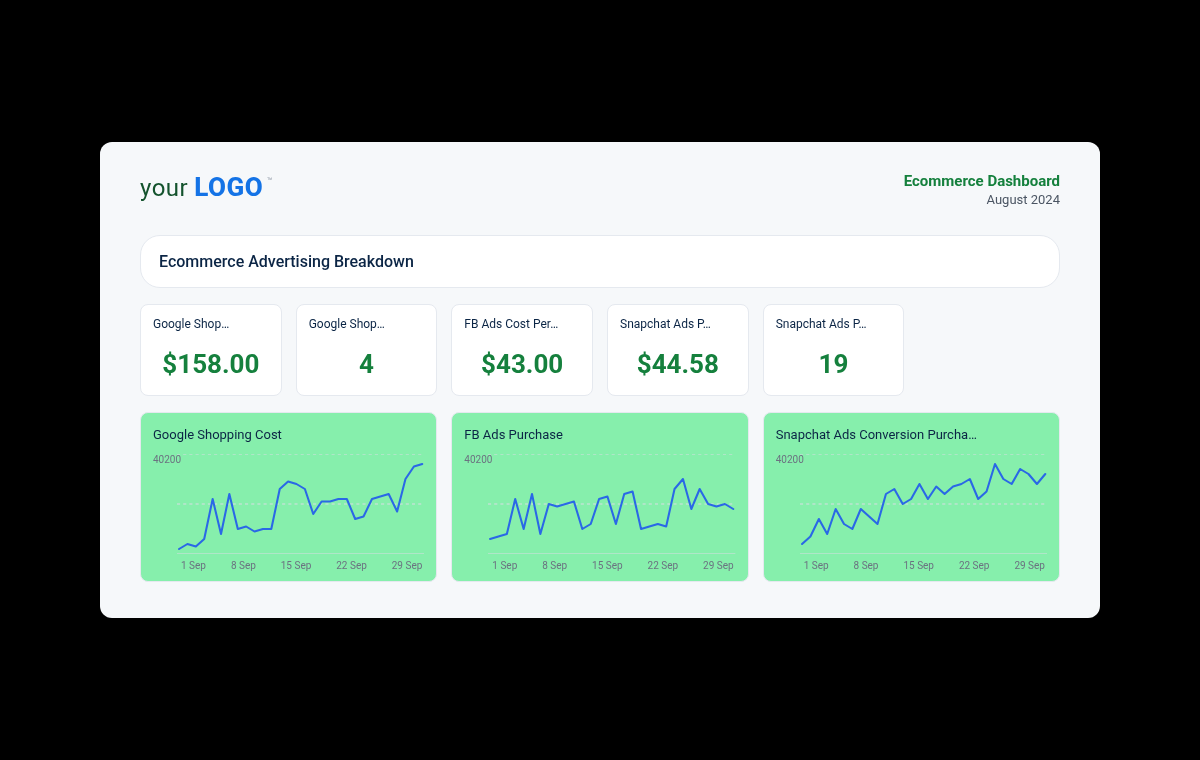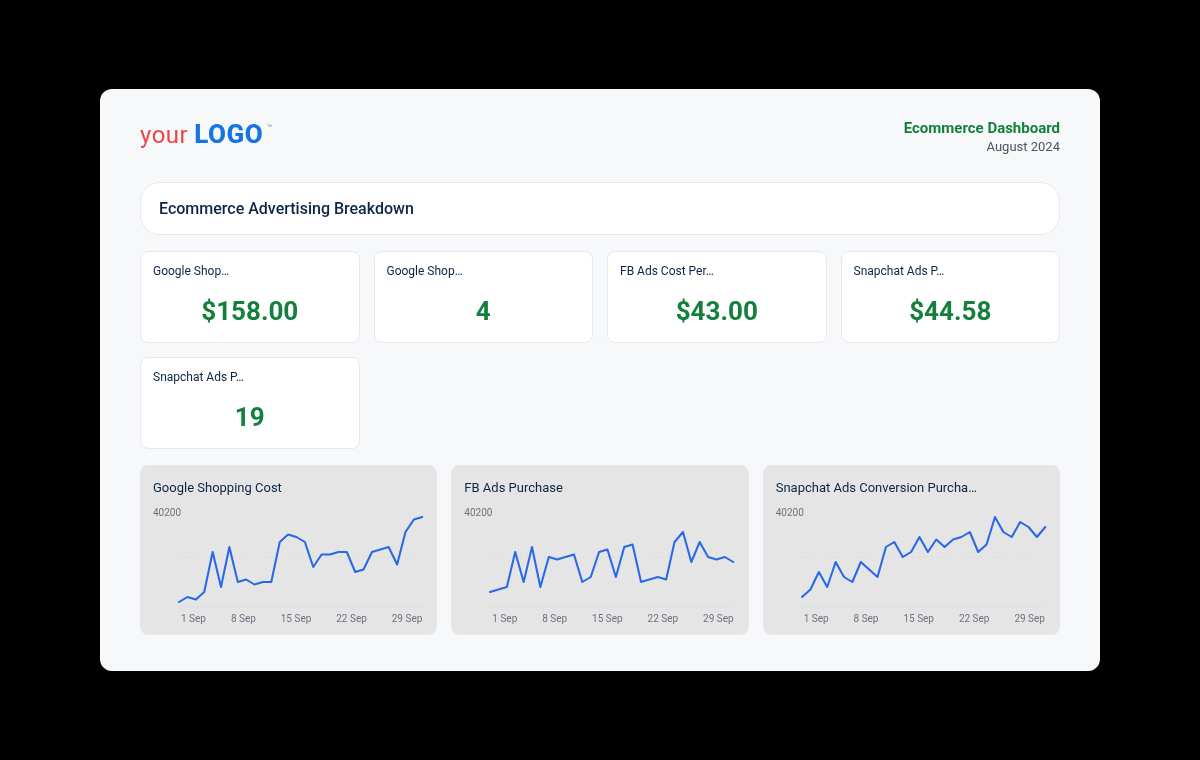--- a/index.html
+++ b/index.html
@@ -19,41 +19,41 @@
     padding: 30px 40px 36px 40px;
     box-shadow: 0 22px 40px rgba(0,0,0,.4);
   }
   .header {
     display: flex;
     justify-content: space-between;
     align-items: flex-start;
     margin-bottom: 28px;
   }
   .logo { display: flex; align-items: baseline; gap: 6px; position: relative; }
-  .logo-your { color: #ef4444; font-size: 24px; font-weight: 400; letter-spacing: .5px; }
+  .logo-your { color: #14532d; font-size: 24px; font-weight: 400; letter-spacing: .5px; }
   .logo-logo { color: #1473e6; font-size: 26px; font-weight: 800; letter-spacing: .5px; }
   .logo-tm  { color: #9aa3af; font-size: 9px; position: relative; top:-12px; left:-2px;}
   .header-right { text-align: right; }
   .title { font-size: 15px; font-weight: 700; color: #15803d; }
   .subtitle { font-size: 13px; color: #4b5563; margin-top: 2px; }
 
   .section-title {
     background: #fff;
     border: 1px solid #e5e9ef;
     border-radius: 20px;
     padding: 16px 18px;
     font-size: 16px;
     color: #0b2545;
     font-weight: 500;
     margin-bottom: 16px;
   }
 
   .kpi-grid {
     display: grid;
-    grid-template-columns: repeat(4, 1fr);
+    grid-template-columns: repeat(6, 1fr);
     gap: 14px;
     margin-bottom: 16px;
   }
   .kpi {
     background: #fff;
     border: 1px solid #e5e9ef;
     border-radius: 8px;
     padding: 12px 12px 16px 12px;
     overflow: hidden;
   }
@@ -71,21 +71,21 @@
     color: #15803d;
     text-align: center;
   }
 
   .chart-grid {
     display: grid;
     grid-template-columns: repeat(3, 1fr);
     gap: 14px;
   }
   .chart-card {
-    background: #e5e5e5;
+    background: #86efac;
     border: 1px solid #e5e9ef;
     border-radius: 8px;
     padding: 14px 12px 10px 12px;
     overflow: hidden;
   }
   .chart-title {
     font-size: 13px;
     color: #0b2545;
     white-space: nowrap;
     overflow: hidden;

